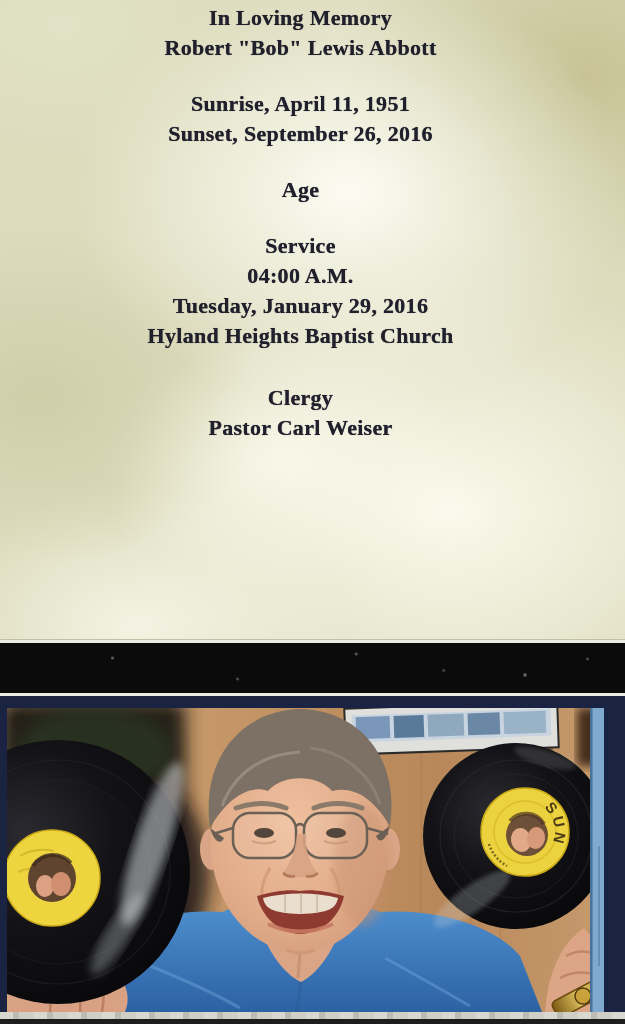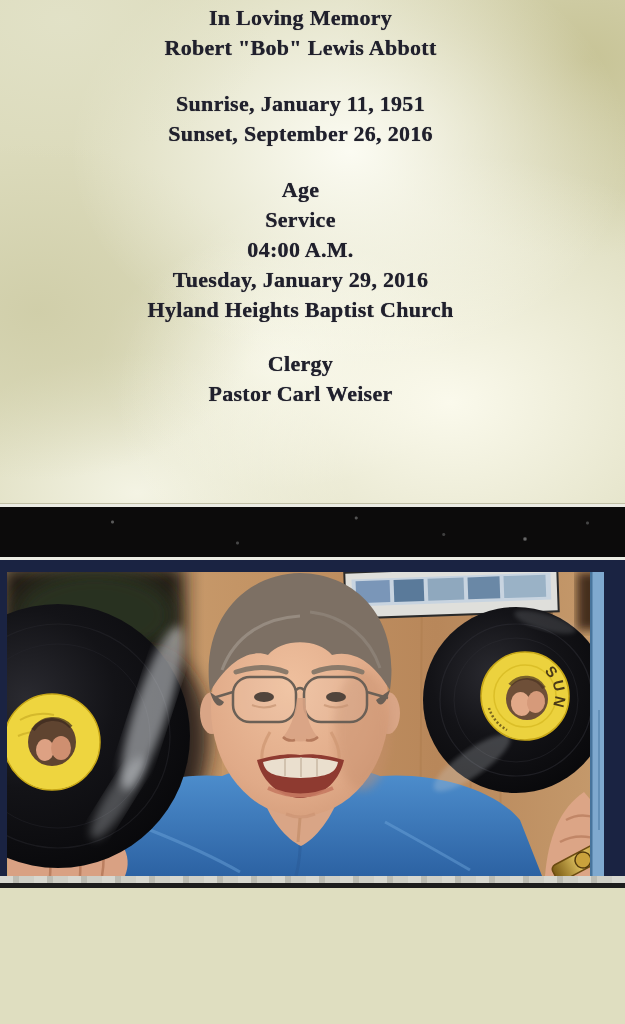--- a/index.html
+++ b/index.html
@@ -1,39 +1,39 @@
 <!DOCTYPE html>
 <html><head>
 <meta charset="utf-8">
 <style>
   html,body{margin:0;padding:0;background:#222;}
   .page{width:625px;height:1024px;margin:0 auto;position:relative;overflow:hidden;background:#dfdec0;}
   
   .card-front{
-    width:625px;height:504px;box-sizing:border-box;
+    width:625px;height:640px;box-sizing:border-box;
     padding-top:3px;padding-right:24px;
     border-bottom:1px solid #c2c0a6;
     background-color:#dcdbbc;
     background-image:
       radial-gradient(ellipse 300px 200px at 10% 4%, rgba(226,226,200,.9), transparent 70%),
       radial-gradient(ellipse 430px 330px at 56% 30%, rgba(253,253,245,.95), transparent 65%),
       radial-gradient(ellipse 540px 400px at 72% 80%, rgba(253,252,240,.92), transparent 62%),
       radial-gradient(ellipse 320px 240px at 6% 62%, rgba(206,204,166,.85), transparent 70%),
       radial-gradient(ellipse 360px 280px at 94% 12%, rgba(198,194,148,.95), transparent 70%),
       radial-gradient(ellipse 300px 200px at 22% 98%, rgba(248,248,235,.85), transparent 70%),
       radial-gradient(ellipse 260px 180px at 45% 72%, rgba(250,250,238,.8), transparent 70%);
   }
   .line{
     height:30px;line-height:30px;text-align:center;
     font-family:"Liberation Serif","DejaVu Serif",serif;
     font-weight:bold;font-size:22px;letter-spacing:.3px;color:#20202c;
     text-shadow:0 0 .7px rgba(32,32,46,.85);
     white-space:nowrap;
   }
-  .g2{margin-top:26px}.g3{margin-top:26px}.g4{}.g5{margin-top:24px}
+  .g2{margin-top:26px}.g3{margin-top:26px}.g4{margin-top:26px}.g5{margin-top:32px}
   
   .sep{height:3px;background:#ecece4;}
   .band{
     height:50px;background-color:#0c0b0b;
     background-image:
       radial-gradient(circle at 18% 30%, #5a5a5a 0 1px, transparent 2px),
       radial-gradient(circle at 38% 72%, #474747 0 1px, transparent 2px),
       radial-gradient(circle at 57% 22%, #525252 0 1px, transparent 2px),
       radial-gradient(circle at 71% 55%, #3f3f3f 0 1px, transparent 2px),
       radial-gradient(circle at 84% 64%, #676767 0 1px, transparent 2.4px),
@@ -46,21 +46,21 @@
 </style>
 </head>
 <body>
 
 <div class="page">
 
   <section class="card-front">
     <div class="line">In Loving Memory</div>
     <div class="line">Robert "Bob" Lewis Abbott</div>
 
-    <div class="line g2">Sunrise, January 11, 1951</div>
+    <div class="line g2">Sunrise, April 11, 1951</div>
     <div class="line">Sunset, September 26, 2016</div>
 
     <div class="line g3">Age</div>
 
     <div class="line g4">Service</div>
     <div class="line">04:00 A.M.</div>
     <div class="line">Tuesday, January 29, 2016</div>
     <div class="line">Hyland Heights Baptist Church</div>
 
     <div class="line g5">Clergy</div>

